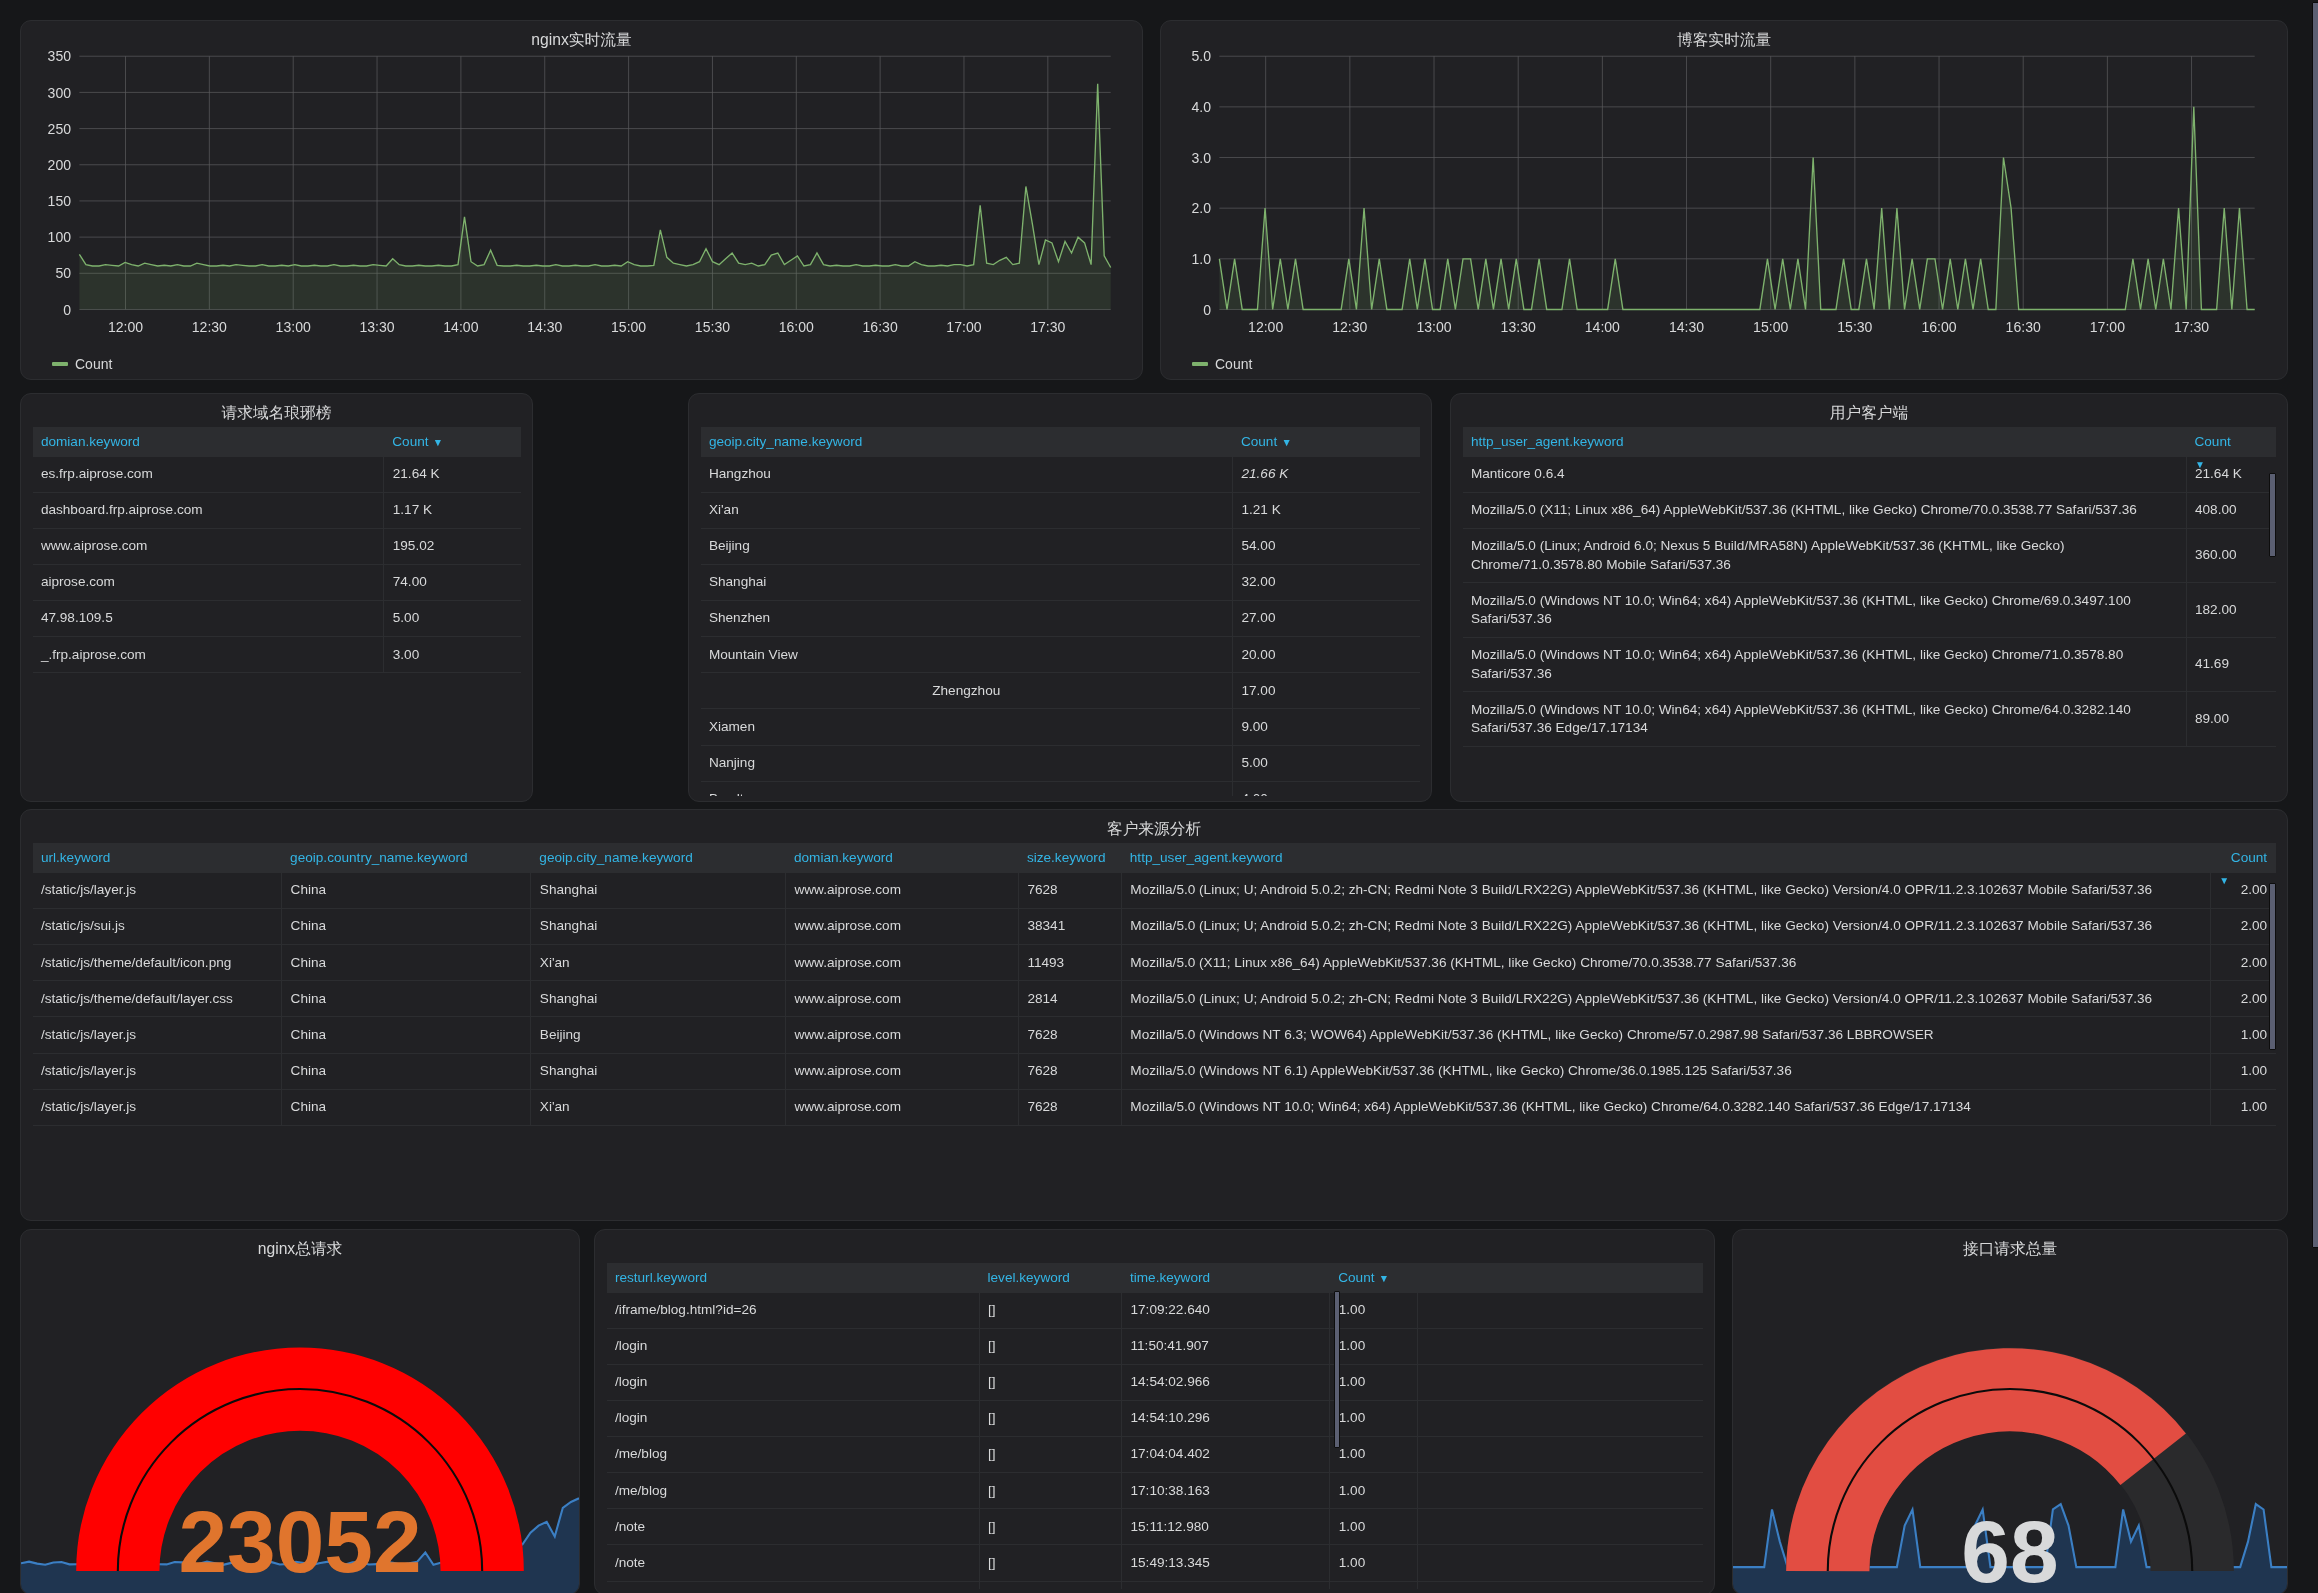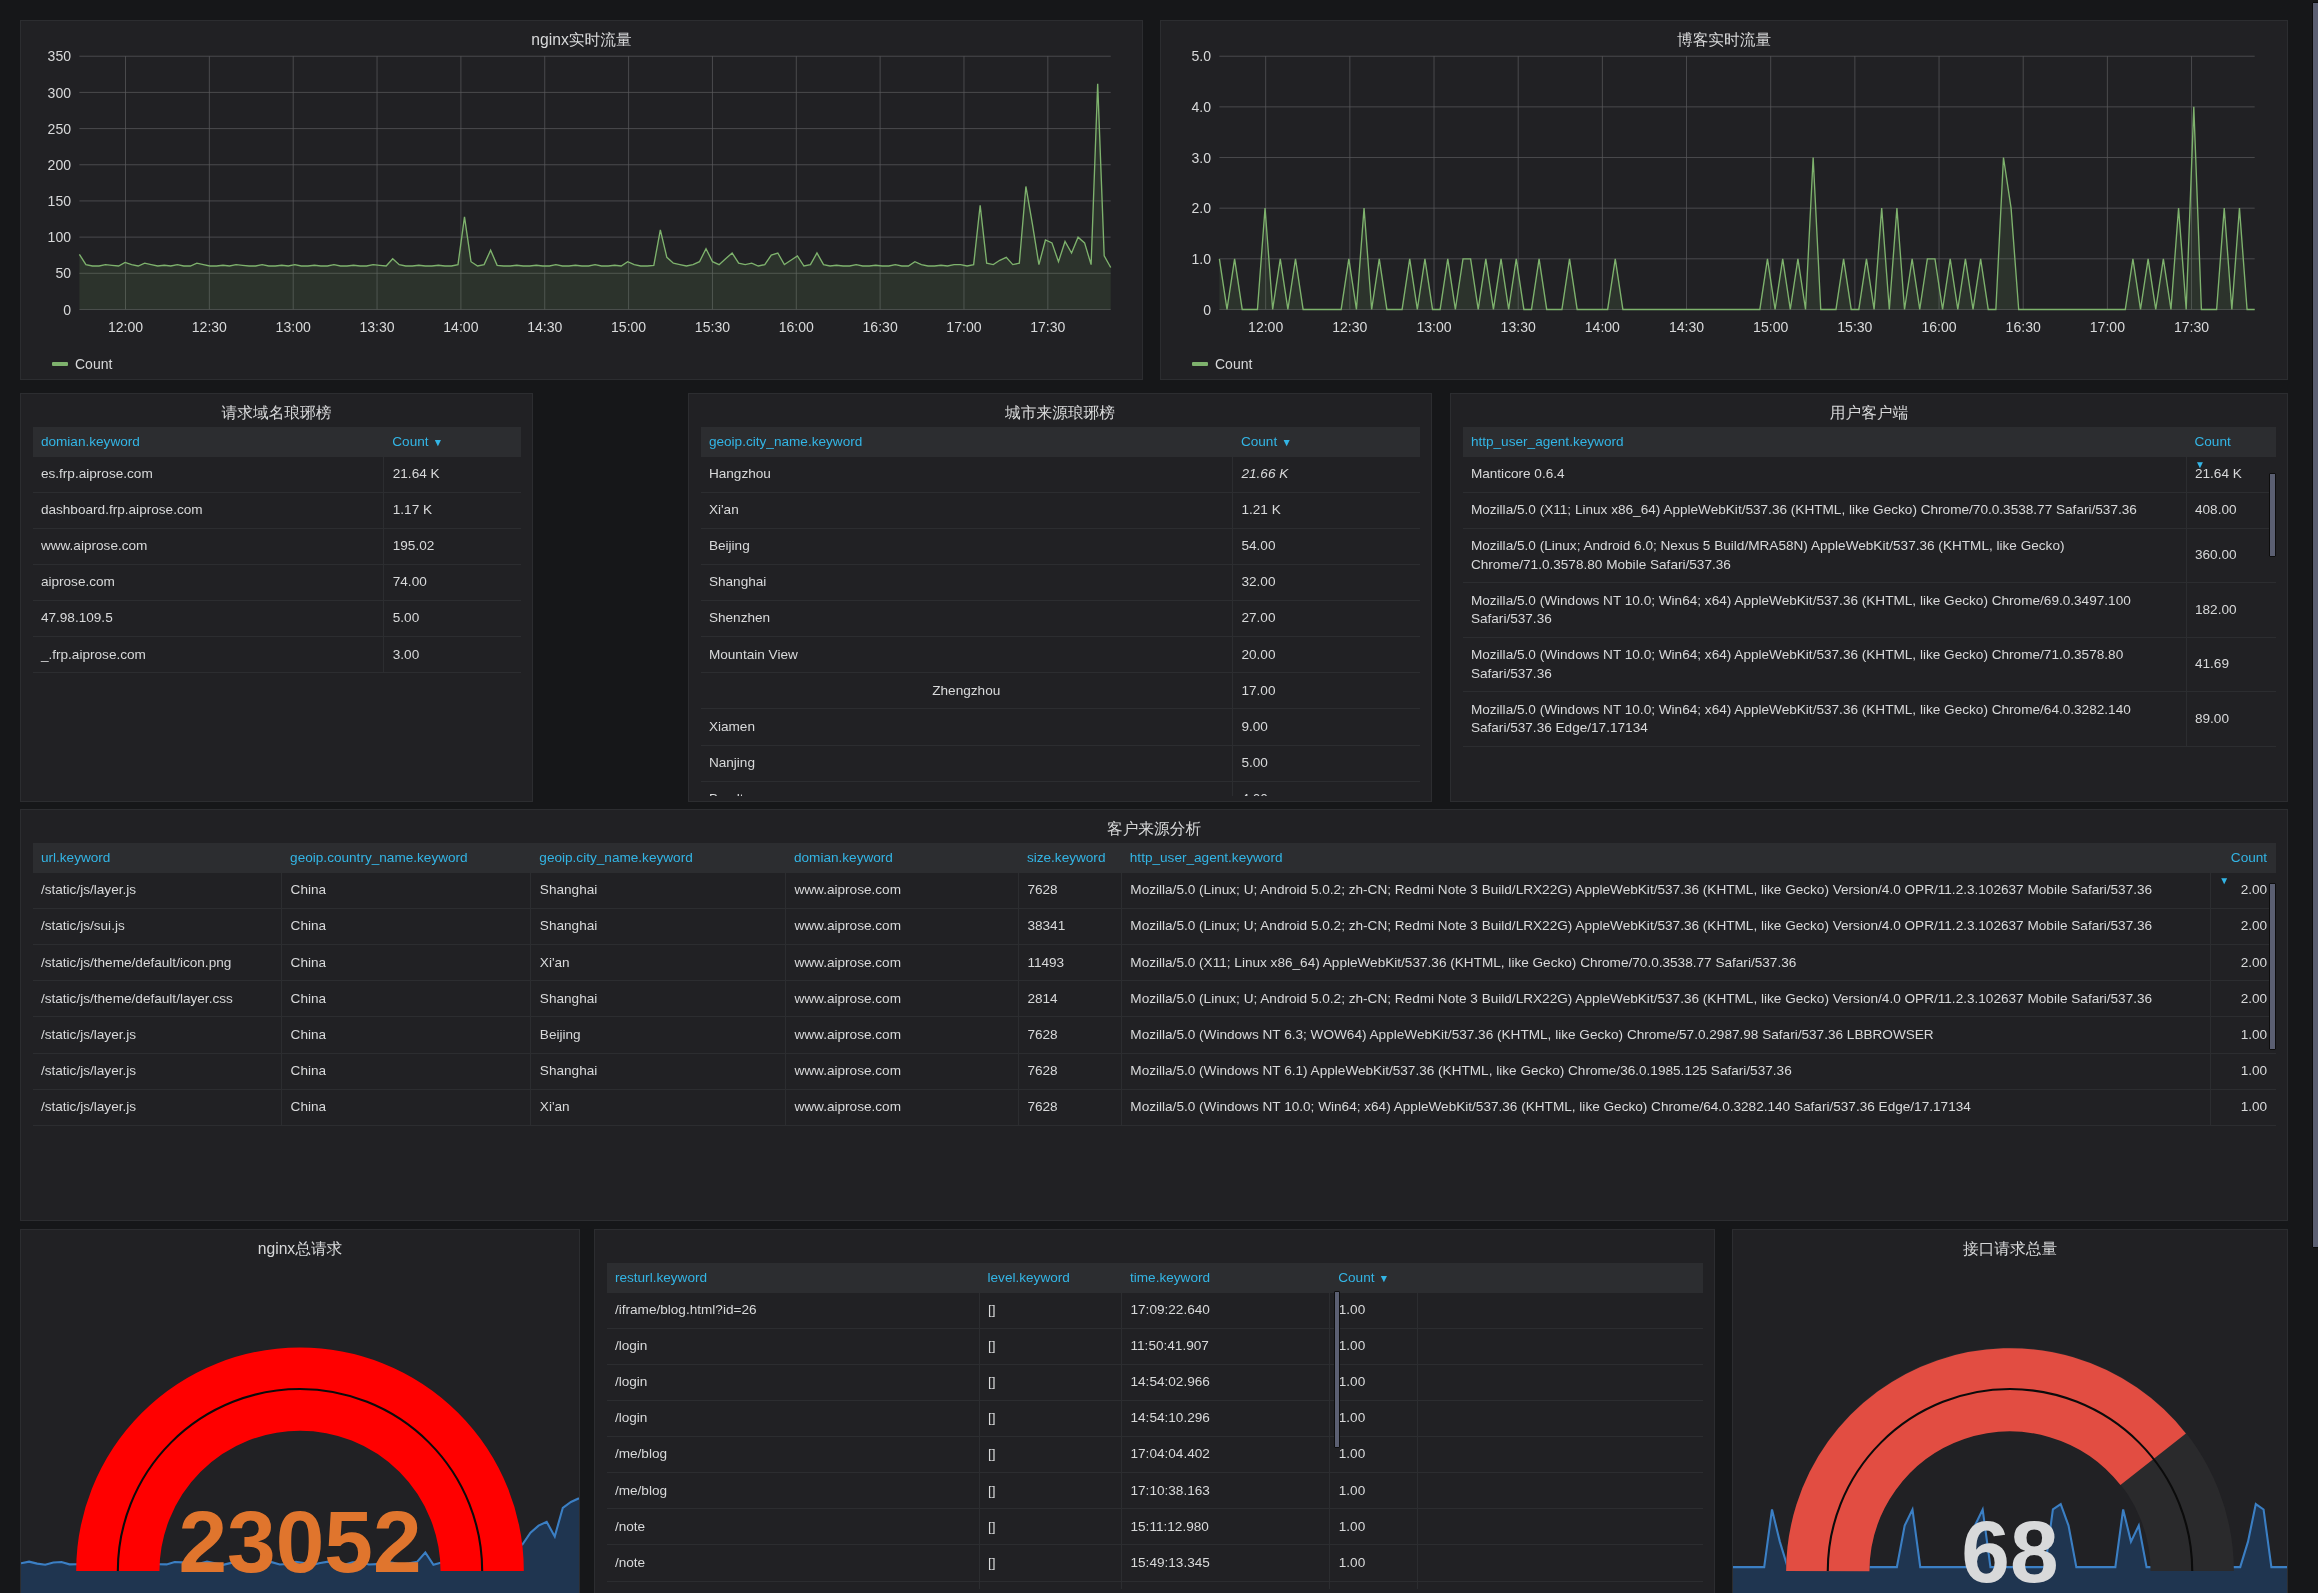--- a/index.html
+++ b/index.html
@@ -8,21 +8,21 @@
     background: #161719;
     font-family: "Liberation Sans", sans-serif;
     overflow: hidden;
   }
   #root { position: relative; width: 2319px; height: 1593px; background: #161719; }
 
   .panel {
     position: absolute;
     background: #212124;
     border: 0.5px solid #2c2d30;
-    border-radius: 0;
+    border-radius: 11px;
     overflow: hidden;
   }
   .panel-title {
     width: 100%;
     text-align: center;
     color: #d8d9da;
     font-size: 15.7px;
     padding-top: 10.4px;
     line-height: 1.1;
     white-space: nowrap;
@@ -261,21 +261,20 @@
             <tr>
               <td style="height: 24px;">_.frp.aiprose.com</td>
               <td class="cell-border num" style="height: 24px;">3.00</td>
             </tr>
           </tbody>
       </table>
     </div>
   </div>
 
   <div class="panel" style="left:688px; top:393px; width:744px; height:409px;">
-    <div class="panel-title">城市来源琅琊榜</div>
     <div class="tbl-scroll">
       <table class="gtable">
         <colgroup>
             <col style="width:74%">
             <col style="width:26%">
           </colgroup>
         <thead>
           <tr>
             <th>geoip.city_name.keyword</th>
             <th><span>Count</span><span class="sort-caret">▼</span></th>

